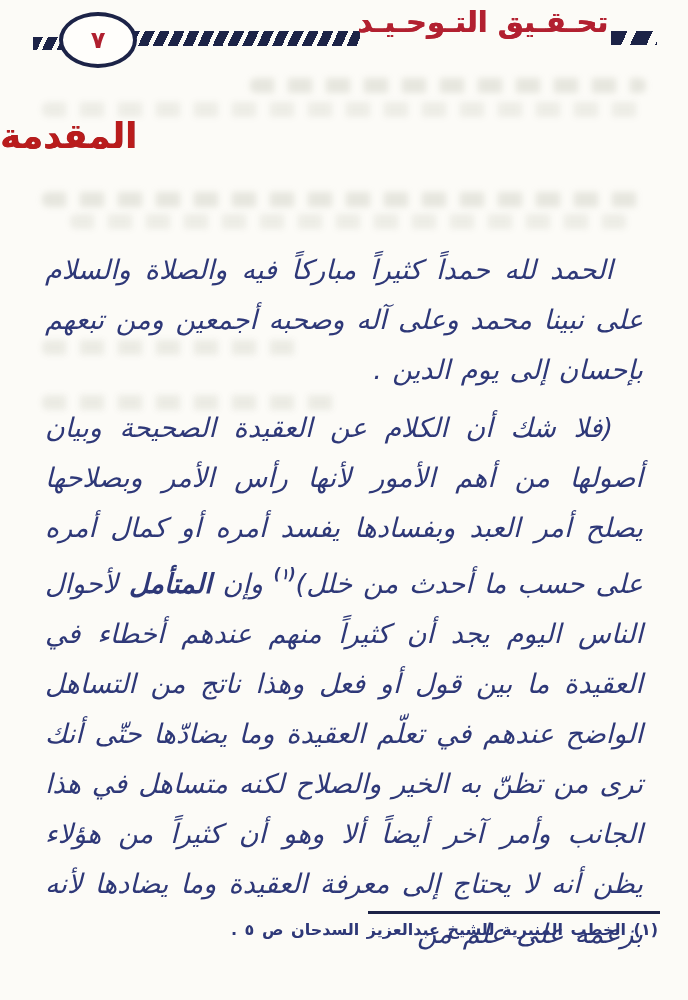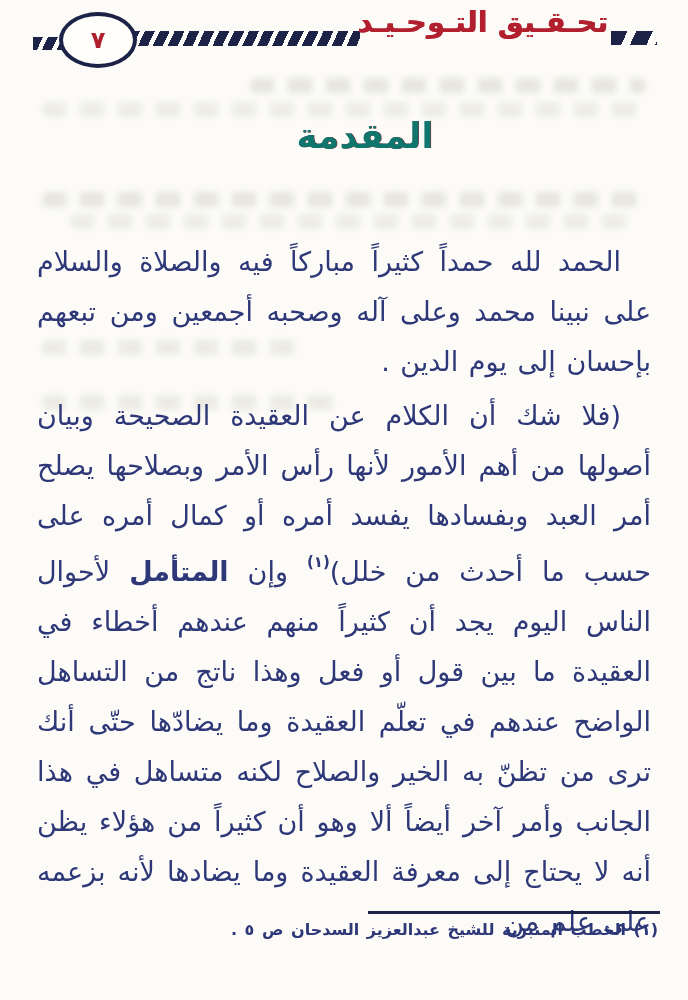--- a/index.html
+++ b/index.html
@@ -28,32 +28,32 @@
   .book-title{
     position:absolute;top:5px;left:358px;width:250px;
     text-align:center;direction:rtl;
     font-size:29px;font-weight:bold;color:#b22030;
     text-shadow:0.6px 0 0 #b22030;
     white-space:nowrap;
   }
   
   .heading{
     position:absolute;top:116px;left:0;width:63%;margin:0;
-    text-align:right;direction:rtl;
-    font-size:35px;font-weight:bold;color:#0f766e;
+    text-align:left;direction:rtl;
+    font-size:35px;font-weight:bold;color:#b91c1c;
     text-shadow:0.5px 0 0 #921a28;
   }
   
   .content{
     position:absolute;top:237px;right:37px;left:37px;
     direction:rtl;text-align:justify;
     font-size:27px;line-height:50px;word-spacing:2px;
     color:#2e3878;
   }
-  .content p{margin:0;}
+  .content p{margin:8px;font-style:italic;}
   .indent{text-indent:30px;}
   .amma{font-weight:bold;text-indent:30px;margin-top:4px !important;}
   .para2{margin-top:4px !important;}
   .ref{font-size:15px;position:relative;top:-4px;font-weight:bold;}
   .boldword{font-weight:bold;}
   
   .foot-rule{position:absolute;top:911px;left:368px;width:292px;height:3px;background:#1c2347;}
   .footnote{
     position:absolute;top:920px;right:30px;left:30px;
     direction:rtl;text-align:right;

